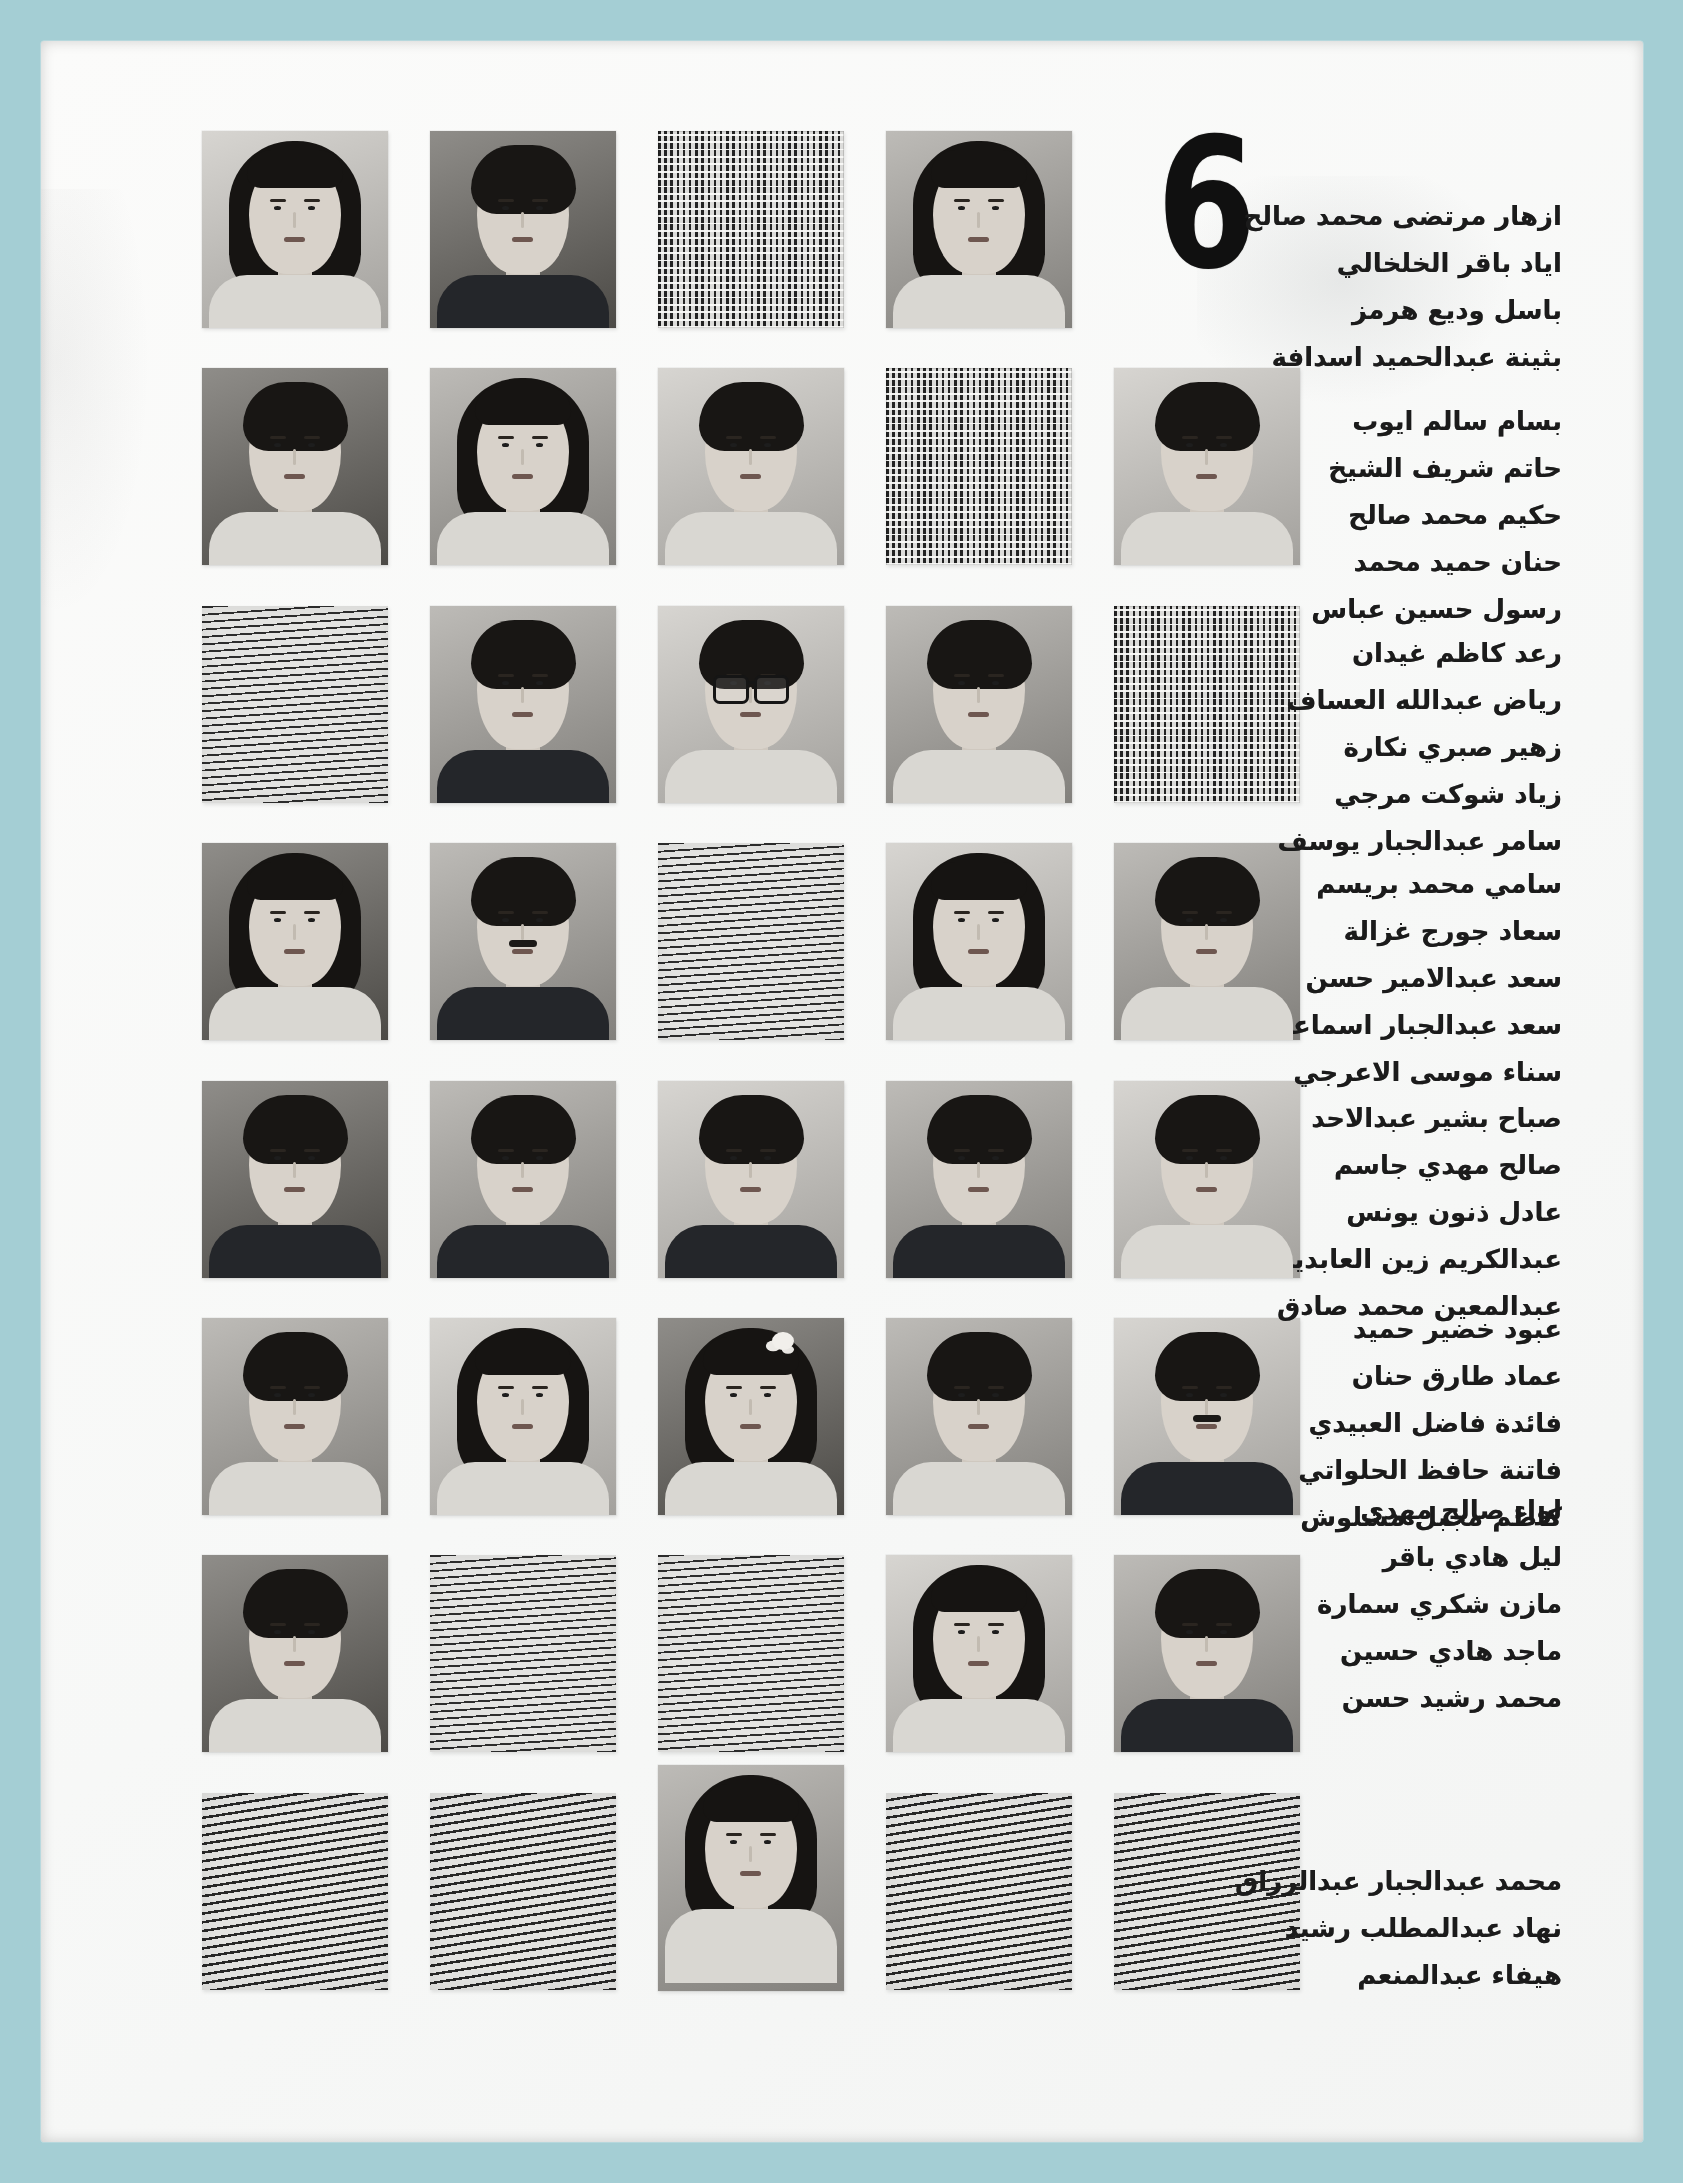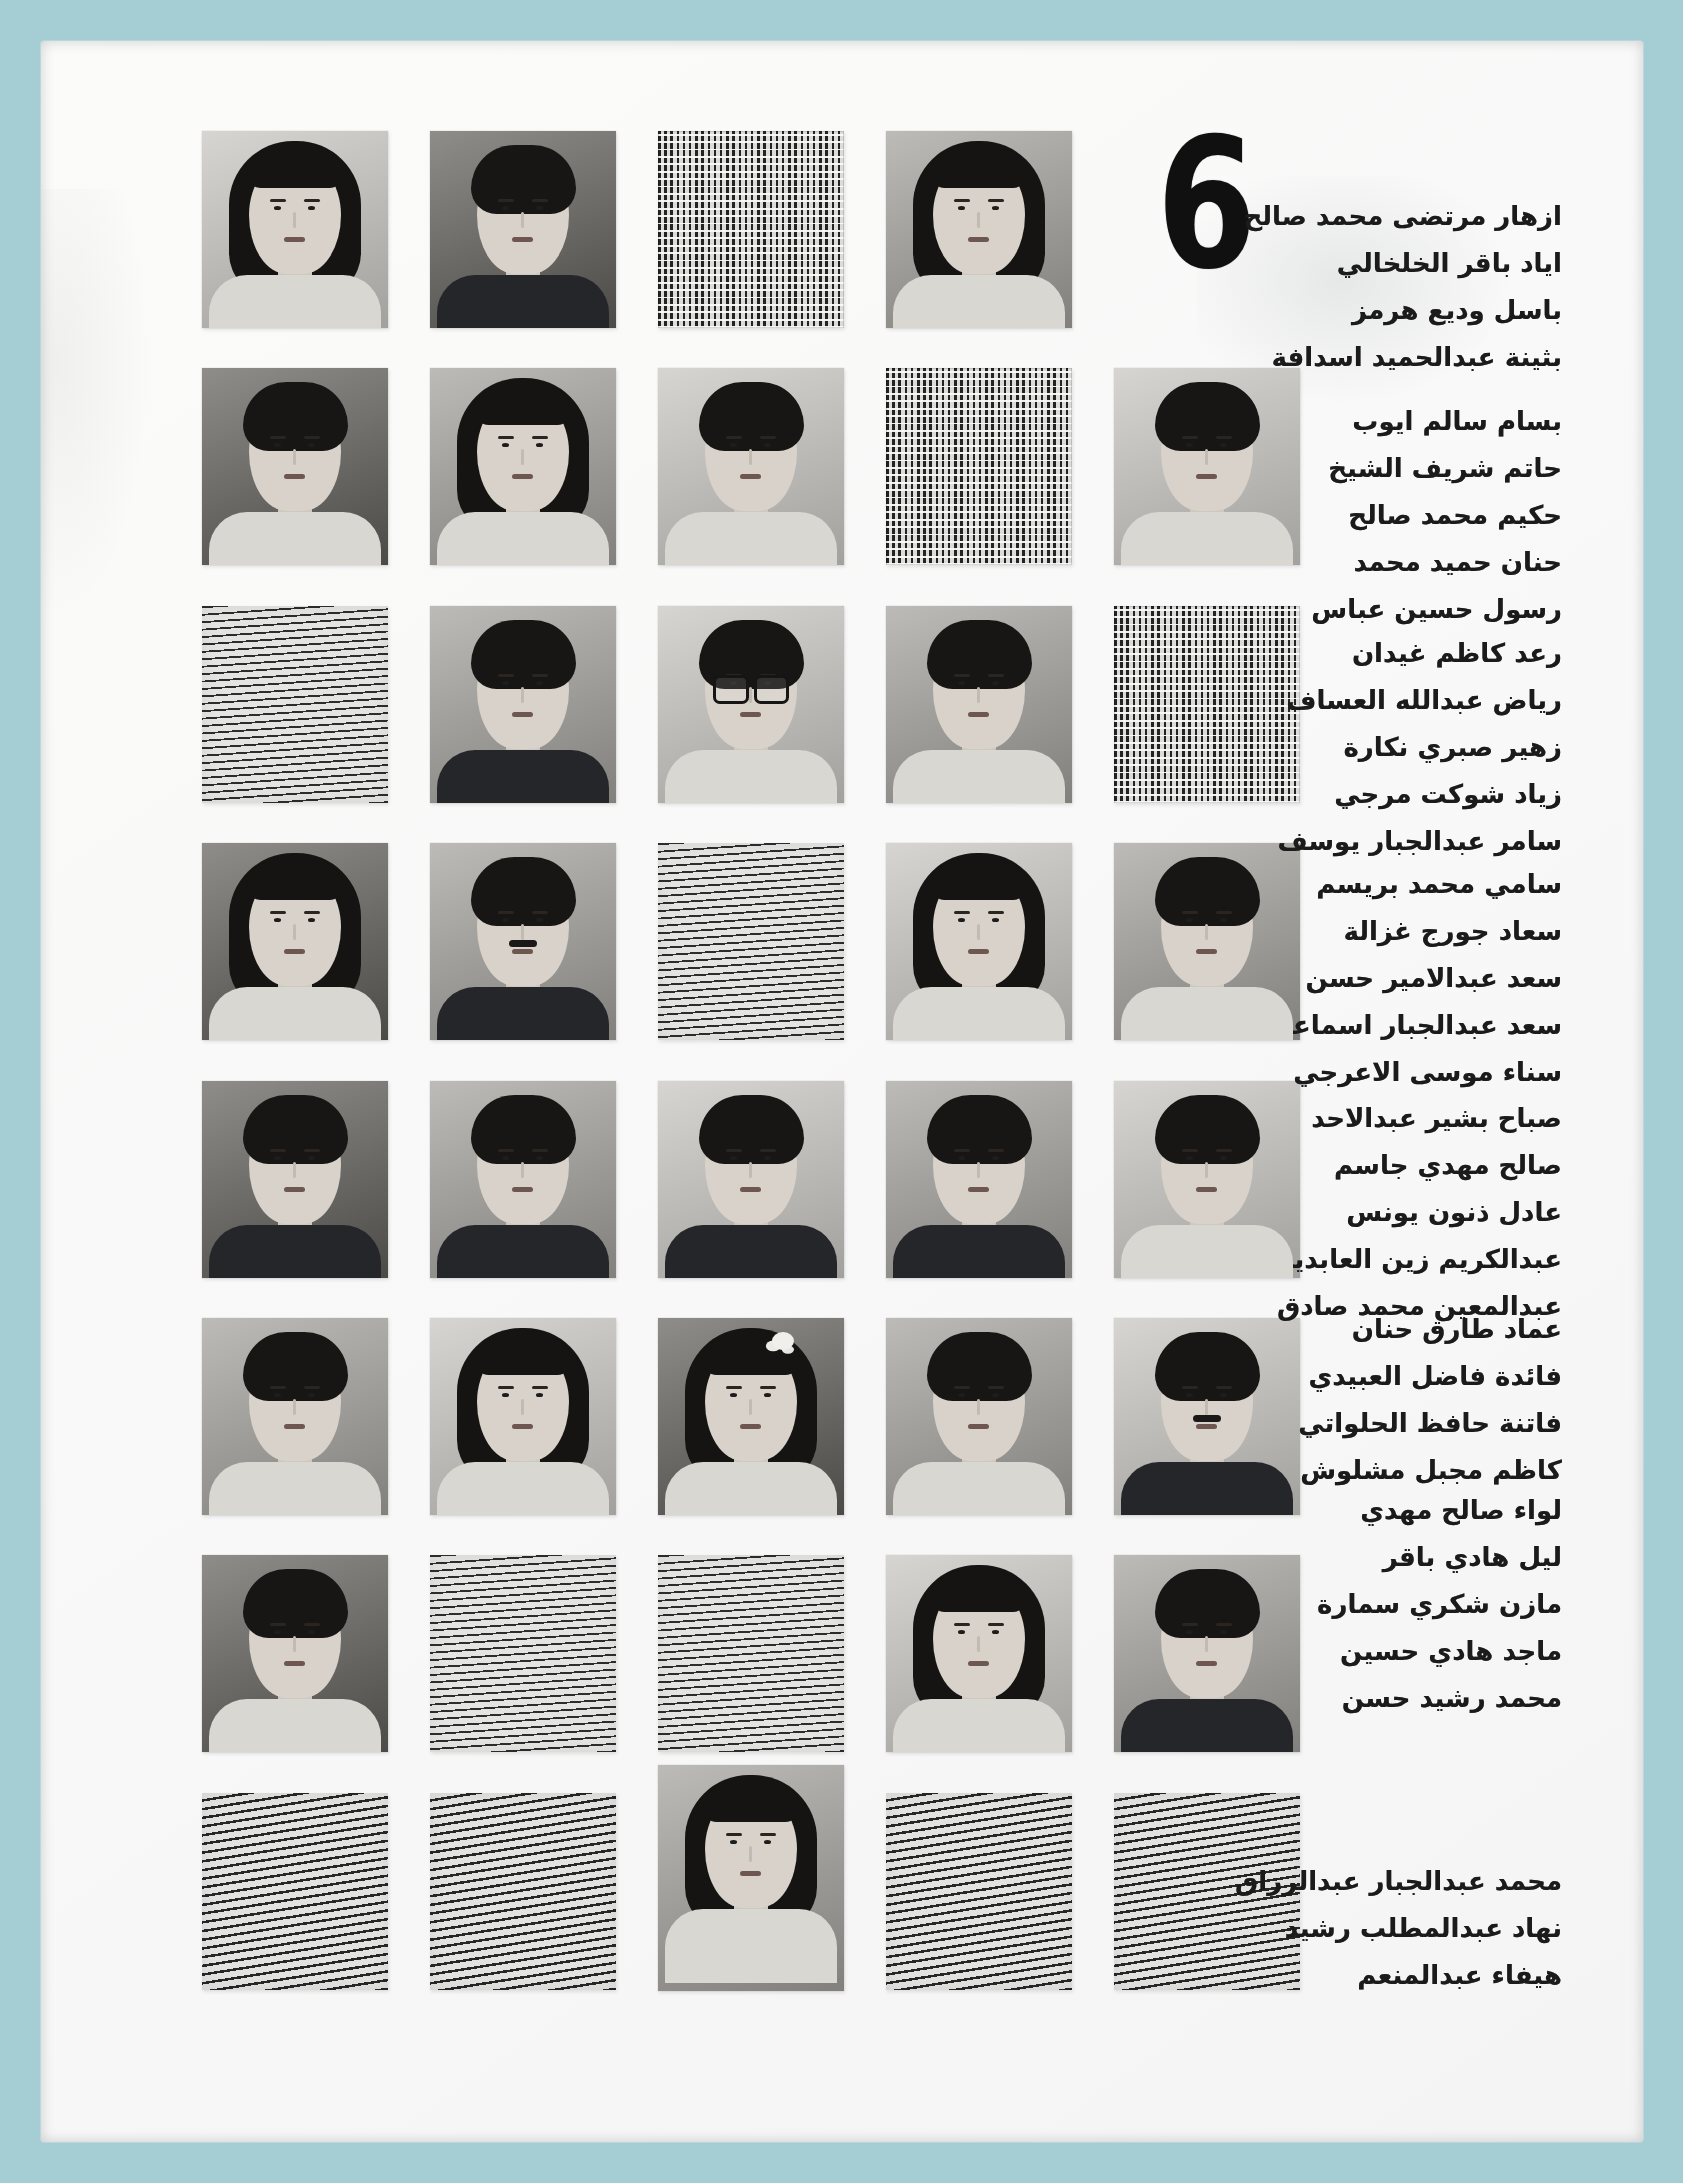--- a/index.html
+++ b/index.html
@@ -519,20 +519,21 @@
           <div class="nline">سناء موسى الاعرجي</div>
         </div>
         <div class="names" style="top: 1054px;">
           <div class="nline">صباح بشير عبدالاحد</div>
           <div class="nline">صالح مهدي جاسم</div>
           <div class="nline">عادل ذنون يونس</div>
           <div class="nline">عبدالكريم زين العابدين</div>
           <div class="nline">عبدالمعين محمد صادق</div>
         </div>
         <div class="names" style="top: 1265px;">
+          <div class="nline">عبود خضير حميد</div>
           <div class="nline">عماد طارق حنان</div>
           <div class="nline">فائدة فاضل العبيدي</div>
           <div class="nline">فاتنة حافظ الحلواتي</div>
           <div class="nline">كاظم مجبل مشلوش</div>
         </div>
         <div class="names" style="top: 1446px;">
           <div class="nline">لواء صالح مهدي</div>
           <div class="nline">ليل هادي باقر</div>
           <div class="nline">مازن شكري سمارة</div>
           <div class="nline">ماجد هادي حسين</div>

